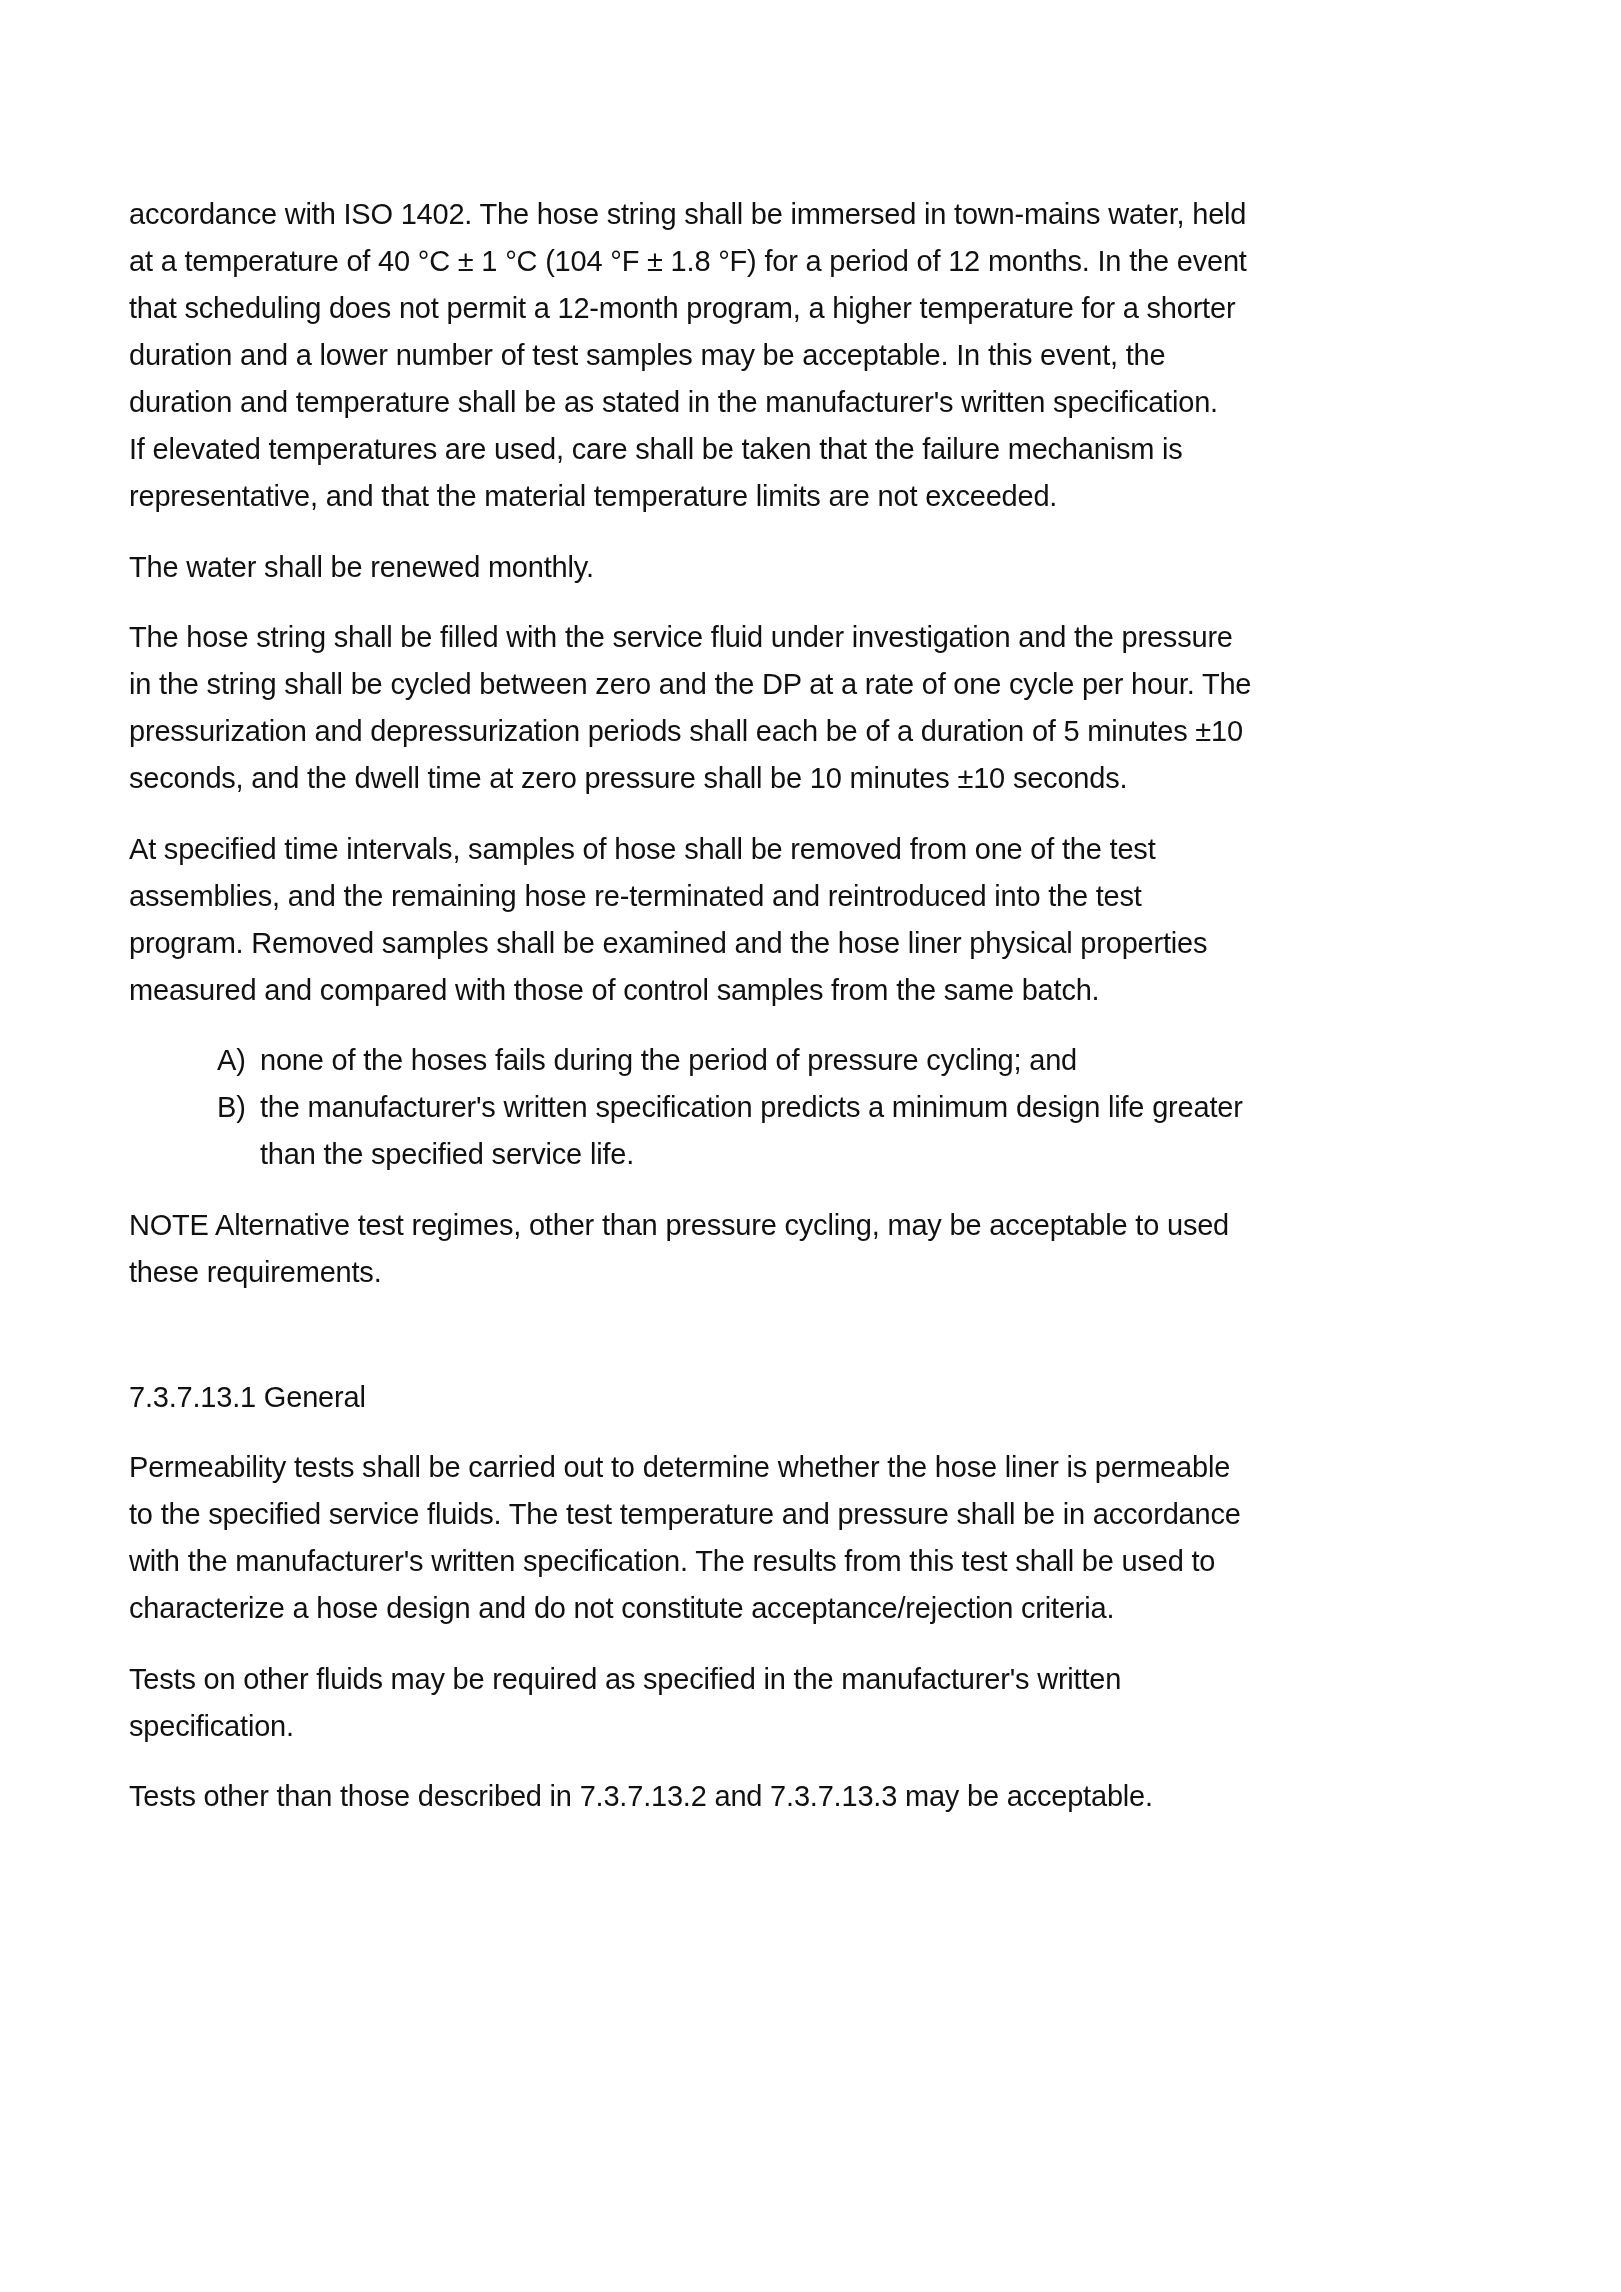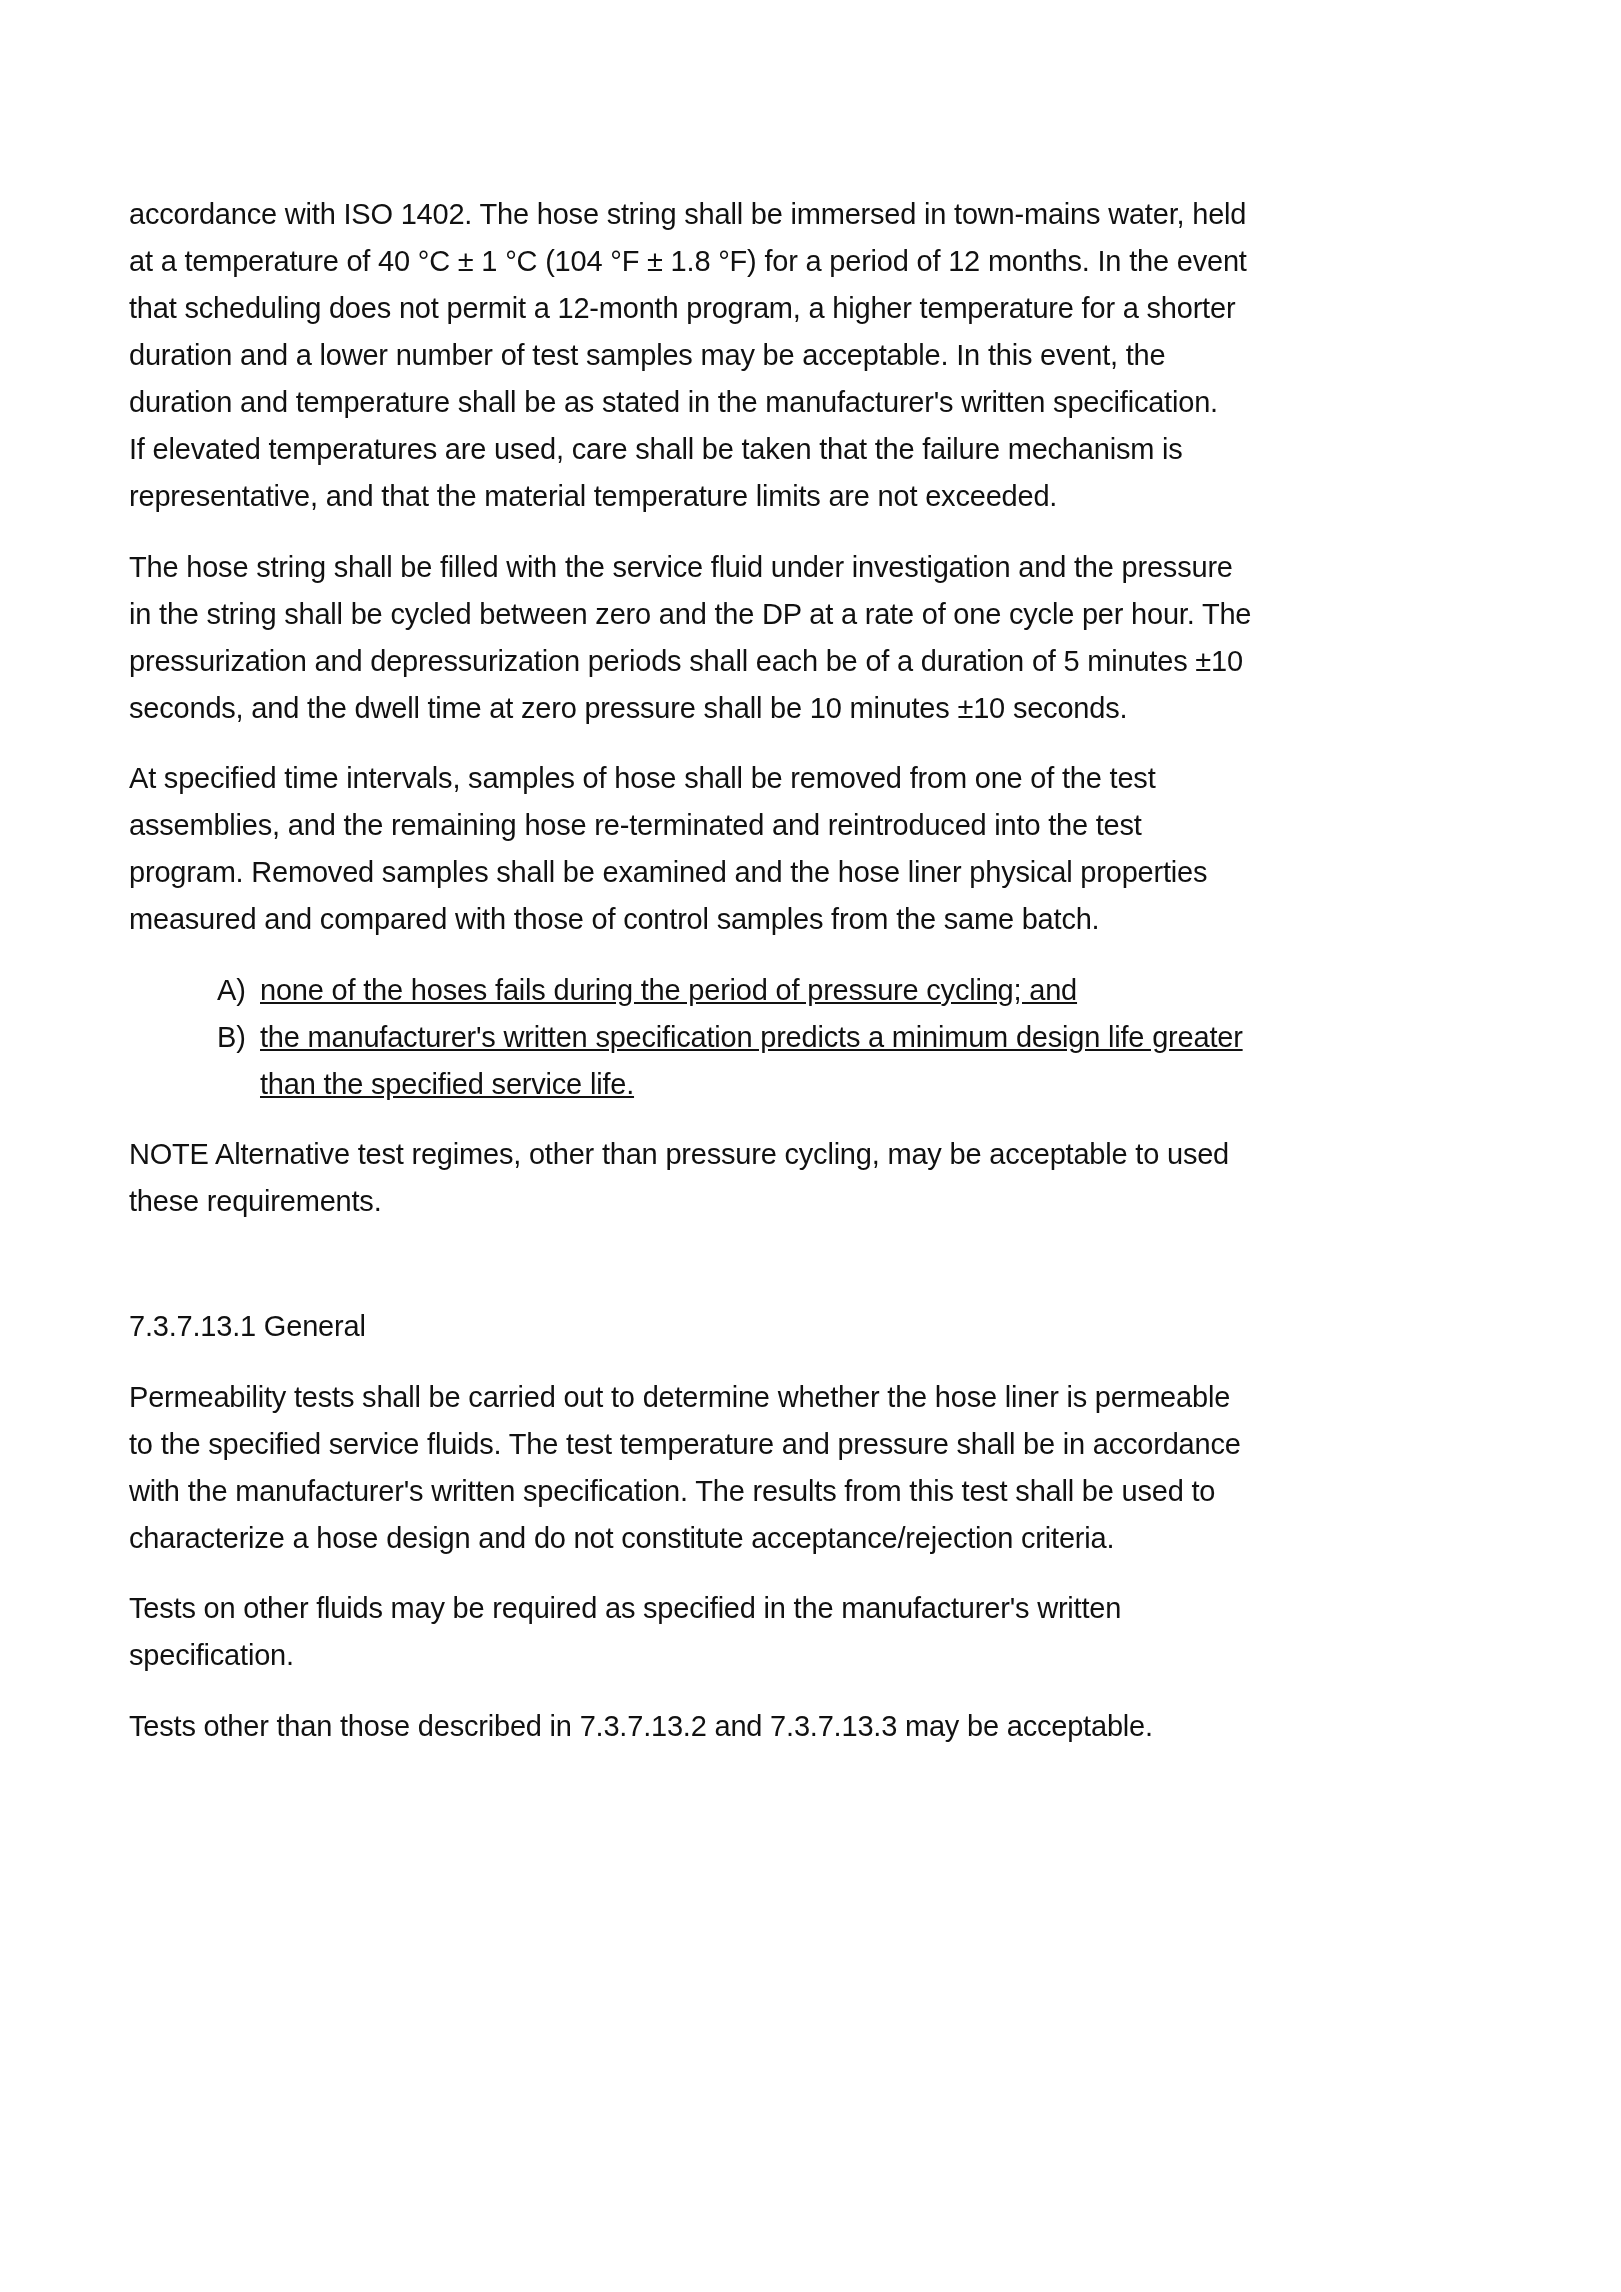--- a/index.html
+++ b/index.html
@@ -39,36 +39,36 @@
     display: flex;
     align-items: flex-start;
   }
   .list-marker {
     width: 43px;
     flex-shrink: 0;
     white-space: pre;
   }
   .list-text {
     white-space: pre;
-    text-decoration: underline;
   }
 </style>
 </head>
 <body>
 
 <div class="page">
 
   <div class="para">accordance with ISO 1402. The hose string shall be immersed in town-mains water, held
 at a temperature of 40 °C ± 1 °C (104 °F ± 1.8 °F) for a period of 12 months. In the event
 that scheduling does not permit a 12-month program, a higher temperature for a shorter
 duration and a lower number of test samples may be acceptable. In this event, the
 duration and temperature shall be as stated in the manufacturer's written specification.
 If elevated temperatures are used, care shall be taken that the failure mechanism is
 representative, and that the material temperature limits are not exceeded.</div>
 
+  <div class="para">The water shall be renewed monthly.</div>
 
   <div class="para">The hose string shall be filled with the service fluid under investigation and the pressure
 in the string shall be cycled between zero and the DP at a rate of one cycle per hour. The
 pressurization and depressurization periods shall each be of a duration of 5 minutes ±10
 seconds, and the dwell time at zero pressure shall be 10 minutes ±10 seconds.</div>
 
   <div class="para">At specified time intervals, samples of hose shall be removed from one of the test
 assemblies, and the remaining hose re-terminated and reintroduced into the test
 program. Removed samples shall be examined and the hose liner physical properties
 measured and compared with those of control samples from the same batch.</div>

